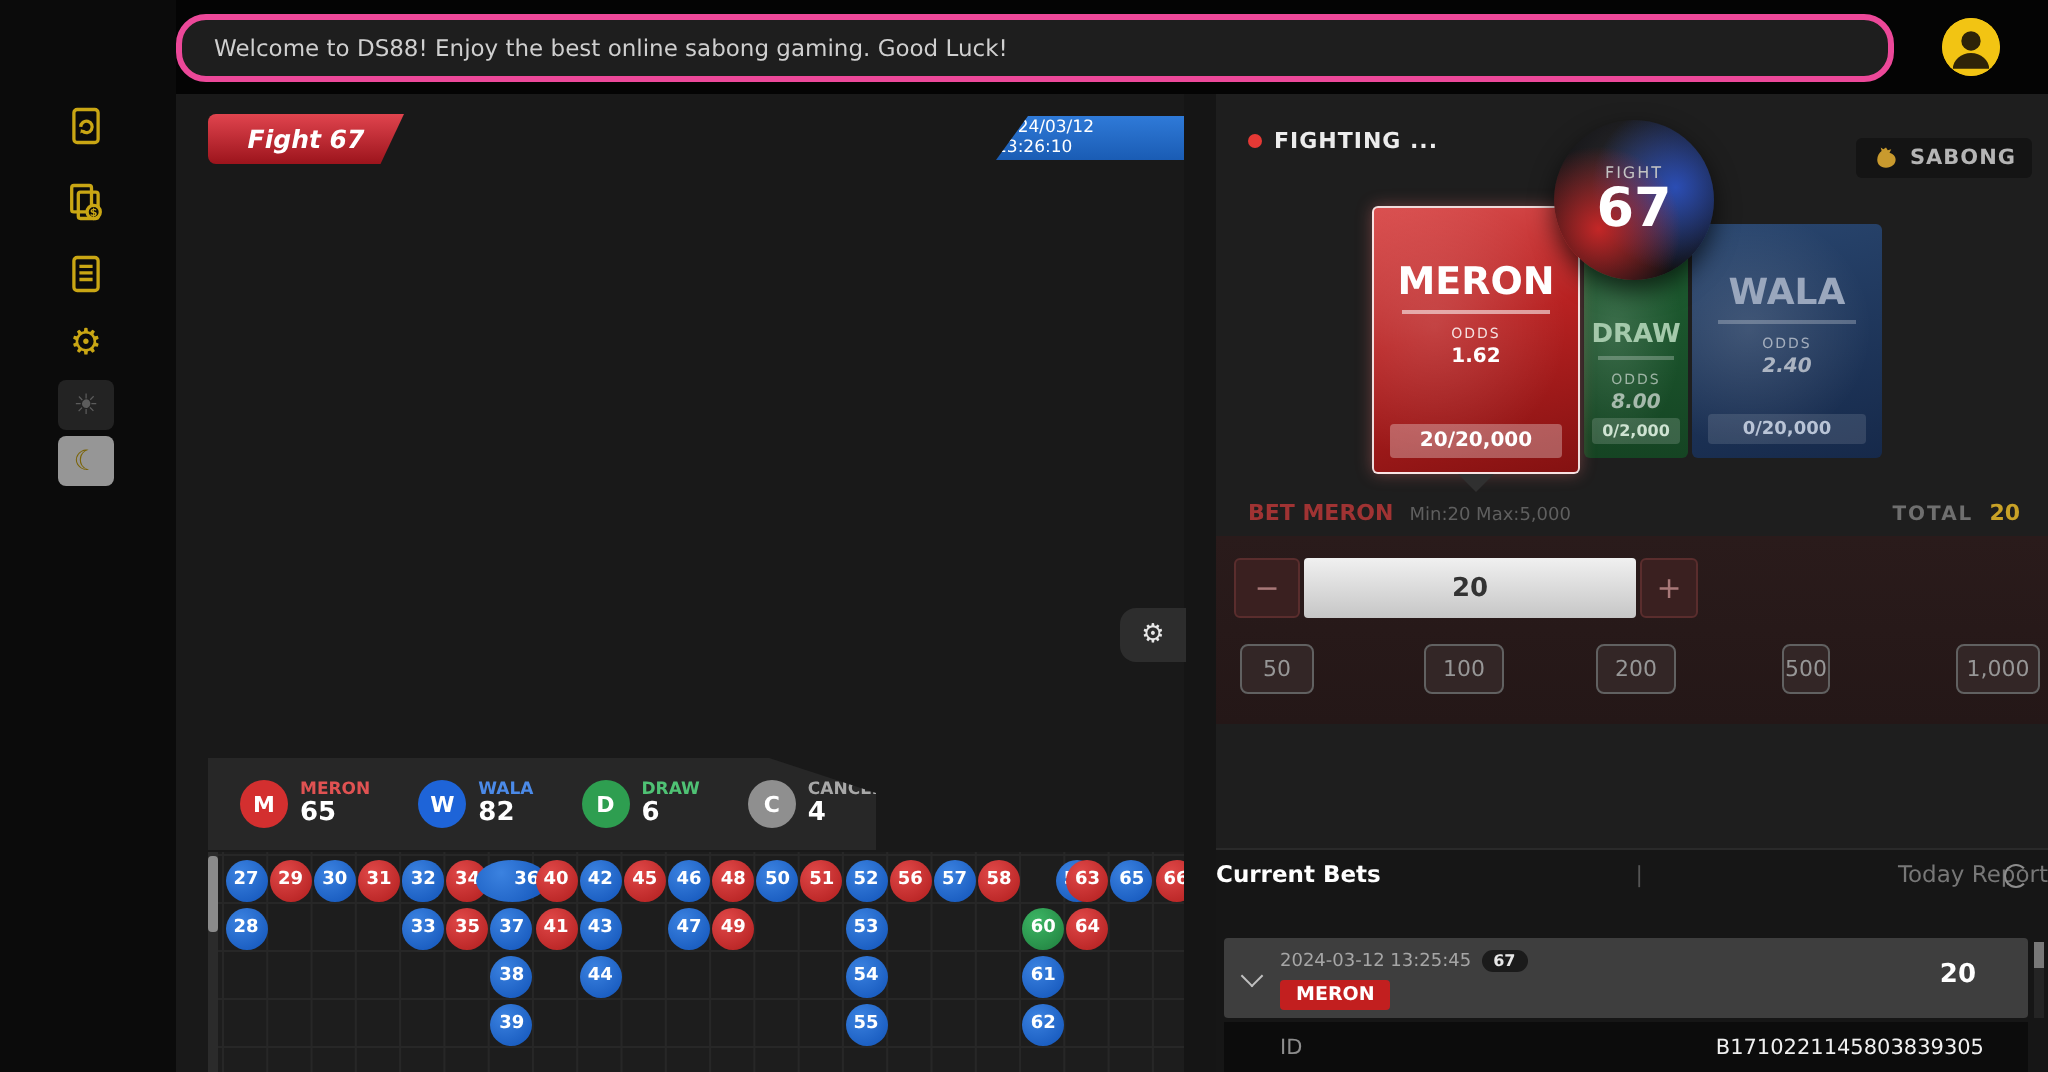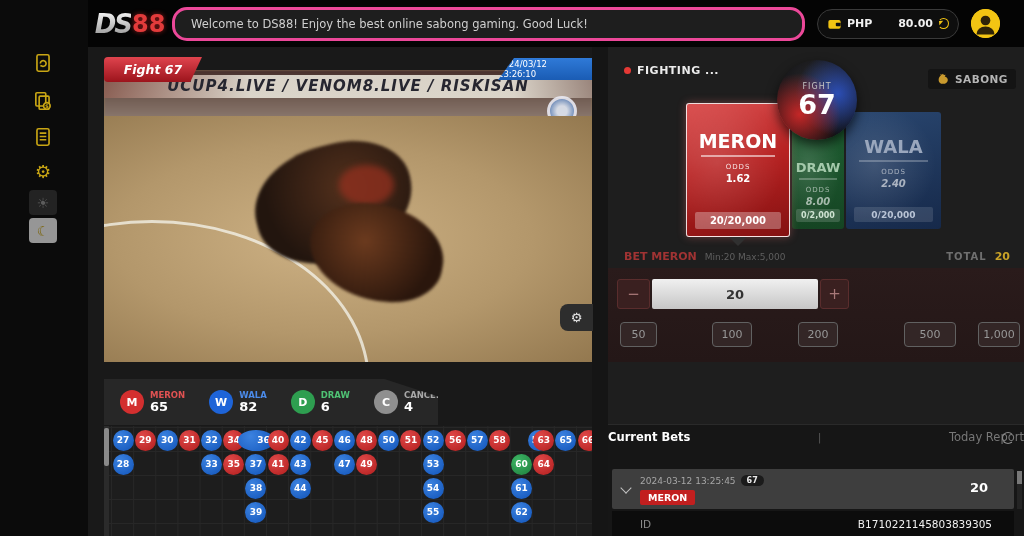--- a/index.html
+++ b/index.html
@@ -125,21 +125,21 @@
   .btn-step{position:absolute;top:11px;height:30px;background:#3a2020;border:1px solid #5a2d2d;border-radius:3px;color:#a87878;
             display:flex;align-items:center;justify-content:center;font-size:15px;cursor:pointer;box-sizing:border-box;}
   .btn-minus{left:9px;width:33px;}
   .btn-plus{left:212px;width:29px;}
   .bet-value{position:absolute;left:44px;top:11px;width:166px;height:30px;background:linear-gradient(#f0f0f0,#c6c6c6);border-radius:2px;
              display:flex;align-items:center;justify-content:center;font-size:13px;font-weight:bold;color:#333;}
   .btn-bet{position:absolute;left:248px;top:11px;width:160px;height:30px;background:#3f1d1d;border:1px solid #552525;border-radius:3px;
            display:flex;align-items:center;justify-content:center;font-size:15px;font-weight:bold;letter-spacing:2px;color:#7e4040;cursor:pointer;box-sizing:border-box;}
   .chip{position:absolute;top:54px;height:25px;background:#332626;border:1px solid #616161;border-radius:4px;color:#979797;
         display:flex;align-items:center;justify-content:center;font-size:11px;cursor:pointer;box-sizing:border-box;}
-  .chip1{left:12px;width:37px;} .chip2{left:104px;width:40px;} .chip3{left:190px;width:40px;} .chip4{left:296px;width:52px;} .chip5{left:370px;width:42px;}
+  .chip1{left:12px;width:37px;} .chip2{left:104px;width:40px;} .chip3{left:190px;width:40px;} .chip4{left:283px;width:24px;} .chip5{left:370px;width:42px;}
 
   
   .bets-panel{position:absolute;left:608px;top:424px;width:416px;height:112px;background:#161616;border-top:1px solid #2a2a2a;box-sizing:border-box;}
   .bets-tabs{position:absolute;left:0;top:5px;width:100%;display:flex;justify-content:space-between;align-items:center;gap:10px;}
   .tab-cur{font-size:11.5px;font-weight:bold;color:#fff;cursor:pointer;}
   .tab-sep{font-size:11px;color:#555;}
   .tab-today{font-size:11.5px;color:#777;cursor:pointer;}
   .bets-refresh{position:absolute;right:10px;top:7px;width:10px;height:10px;border:1.5px solid #8d8d8d;border-radius:50%;border-right-color:transparent;cursor:pointer;}
   .bets-cols{position:absolute;left:0;top:26px;width:100%;display:flex;justify-content:space-between;padding:0 18px;box-sizing:border-box;}
   .bets-cols div{font-size:10.5px;font-weight:bold;color:#eee;}
@@ -181,53 +181,30 @@
         <rect x="4.5" y="2.5" width="11" height="15" rx="1.5"></rect>
           <path d="M7 6.5h6M7 9.5h6M7 12.5h6"></path>
       </svg>
     </div>
     <div class="rail-btn" style="top:158px;color:#c9a614;font-size:18px">⚙</div>
     <div class="theme-btn theme-sun">☀</div>
     <div class="theme-btn theme-moon">☾</div>
   </aside>
 
   <header class="topbar">
-    <div class="logo">
-      <span class="logo-ds">DS</span>
-      <span class="logo-88">88</span>
-    </div>
     <div class="welcome">Welcome to DS88!  Enjoy the best online sabong gaming. Good Luck!</div>
-    <div class="wallet">
-      <svg width="15" height="14" viewBox="0 0 16 16">
-        <rect x="1" y="3.5" width="14" height="10" rx="2" fill="#f2c413"></rect>
-          <rect x="9.5" y="6.5" width="5.5" height="4" rx="1" fill="#0e0e0e"></rect>
-      </svg>
-      <span class="cur">PHP</span>
-      <span class="bal">80.00</span>
-      <span class="refresh-ic"></span>
-    </div>
     <div class="avatar">
       <svg width="29" height="29" viewBox="0 0 24 24">
         <circle cx="12" cy="12" r="12" fill="#f2c413"></circle>
         <circle cx="12" cy="9.5" r="4" fill="#2e2308"></circle>
         <path d="M4.5 21a7.5 6.5 0 0 1 15 0z" fill="#2e2308"></path>
       </svg>
     </div>
   </header>
 
-  <div class="video">
-    <div class="v-wall"></div>
-    <div class="v-banner">UCUP4.LIVE / VENOM8.LIVE / RISKISAN</div>
-    <div class="v-logo"></div>
-    <div class="v-floor"></div>
-    <div class="v-ring"></div>
-    <div class="v-bird1"></div>
-    <div class="v-bird-red"></div>
-    <div class="v-bird2"></div>
-  </div>
   <div class="fight-badge">Fight 67</div>
   <div class="ts-badge">2024/03/12 13:26:10</div>
   <div class="video-settings">
       <span>⚙</span>
     </div>
 
   <div class="stats-bar">
     <div class="stat">
       <div class="stat-c m">M</div>
       <div>
@@ -260,21 +237,21 @@
 
   <div class="grid-area">
     <div class="grid-sb">
         <div class="grid-sb-thumb"></div>
       </div>
     <div id="numgrid">
         <div class="num b" style="grid-area: 1 / 1;">27</div>
         <div class="num r" style="grid-area: 1 / 2;">29</div>
         <div class="num b" style="grid-area: 1 / 3;">30</div>
         <div class="num r" style="grid-area: 1 / 4;">31</div>
-        <div class="num b" style="grid-area: 1 / 5;">32</div>
+        <div class="num b" style="grid-area: 1 / 5; border-radius: 10px;">32</div>
         <div class="num r" style="grid-area: 1 / 6;">34</div>
         <div class="num b" style="grid-area: 1 / 7; padding-left: 15px;">36</div>
         <div class="num r" style="grid-area: 1 / 8;">40</div>
         <div class="num b" style="grid-area: 1 / 9;">42</div>
         <div class="num r" style="grid-area: 1 / 10;">45</div>
         <div class="num b" style="grid-area: 1 / 11;">46</div>
         <div class="num r" style="grid-area: 1 / 12;">48</div>
         <div class="num b" style="grid-area: 1 / 13;">50</div>
         <div class="num r" style="grid-area: 1 / 14;">51</div>
         <div class="num b" style="grid-area: 1 / 15;">52</div>

